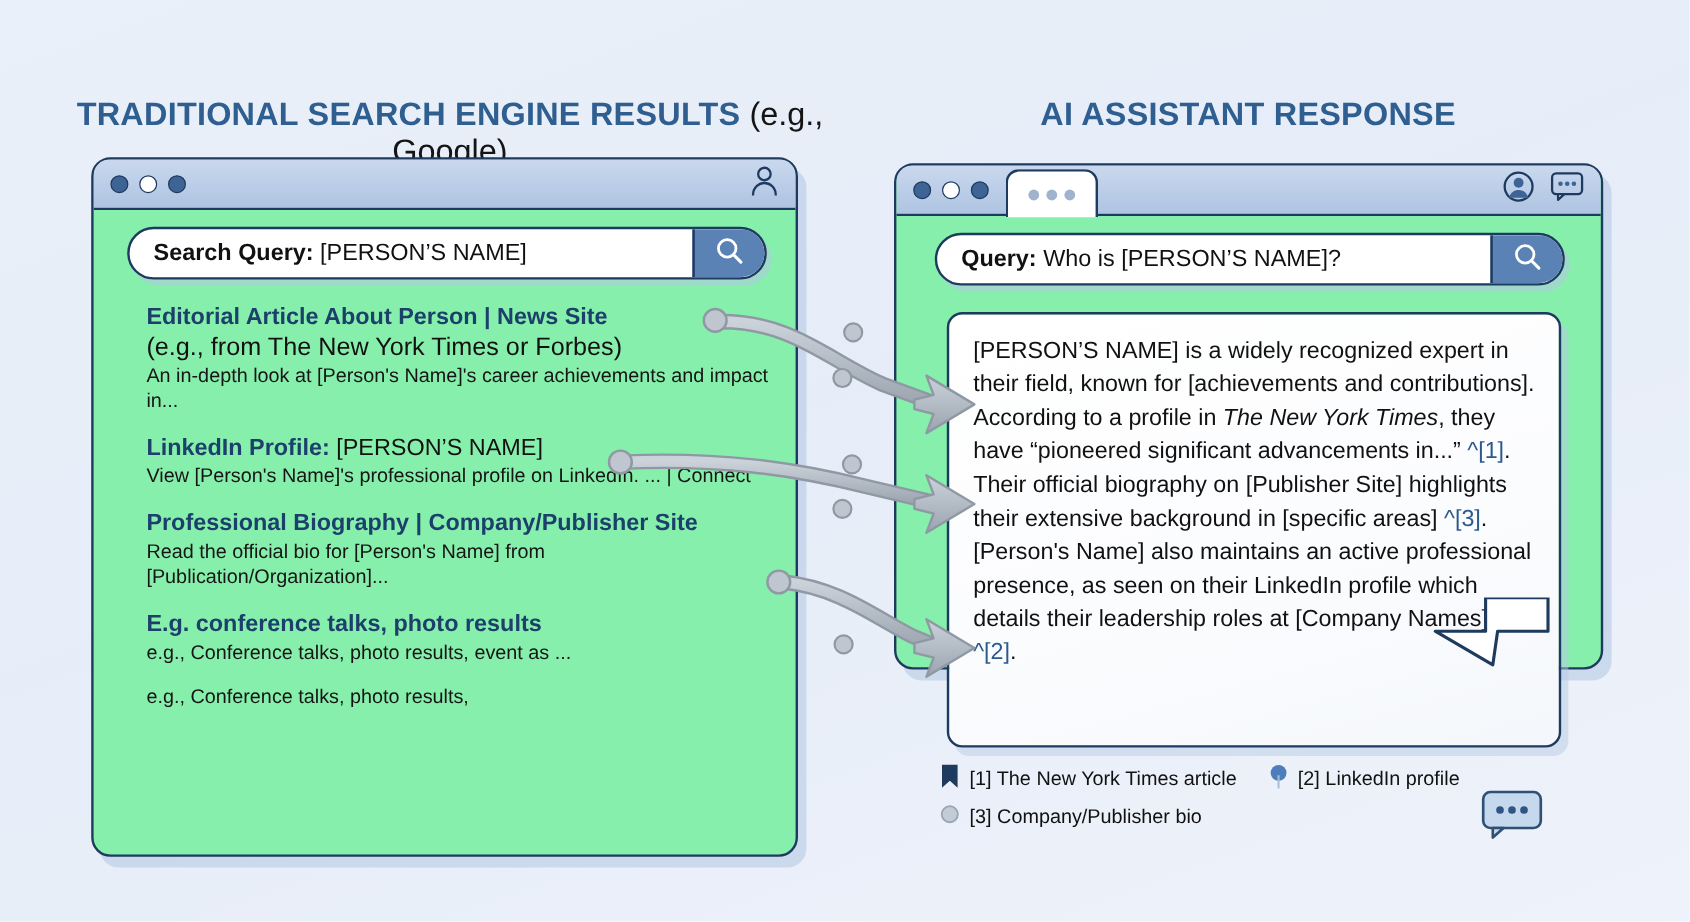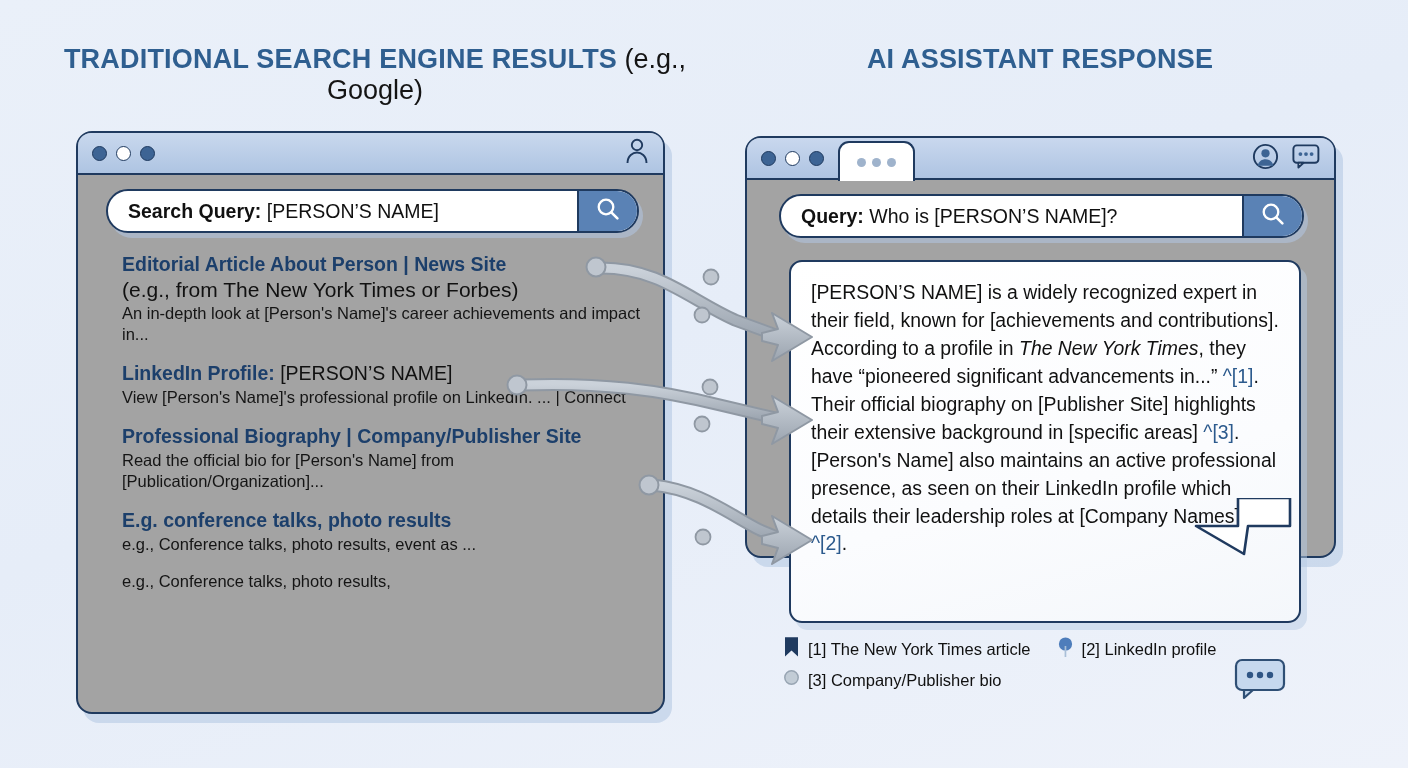--- a/index.html
+++ b/index.html
@@ -13,34 +13,35 @@
     position: relative;
   }
 
   
   .title {
     position: absolute;
     text-align: center;
     line-height: 1.14;
     font-size: 27px;
     color: #111;
+    margin-top: 36px;
   }
   .title .accent {
     color: #2f5f90;
     font-weight: bold;
     letter-spacing: .2px;
   }
   .title .sub { font-weight: normal; color: #141414; }
   #left-title  { left: 60px;  top: 44px; width: 630px; }
   #right-title { left: 735px; top: 44px; width: 610px; }
 
   
   .window {
     position: absolute;
-    background: #a3a3a3;
+    background: #86efac;
     border: 2.4px solid #1f3a5f;
     border-radius: 16px;
     box-shadow: 7px 9px 0 rgba(159,185,219,.42);
   }
   #left-window  { left: 76px;  top: 131px; width: 589px; height: 583px; }
   #right-window { left: 745px; top: 136px; width: 591px; height: 422px; text-decoration: underline; }
 
   .titlebar {
     position: relative;
     height: 42px;

